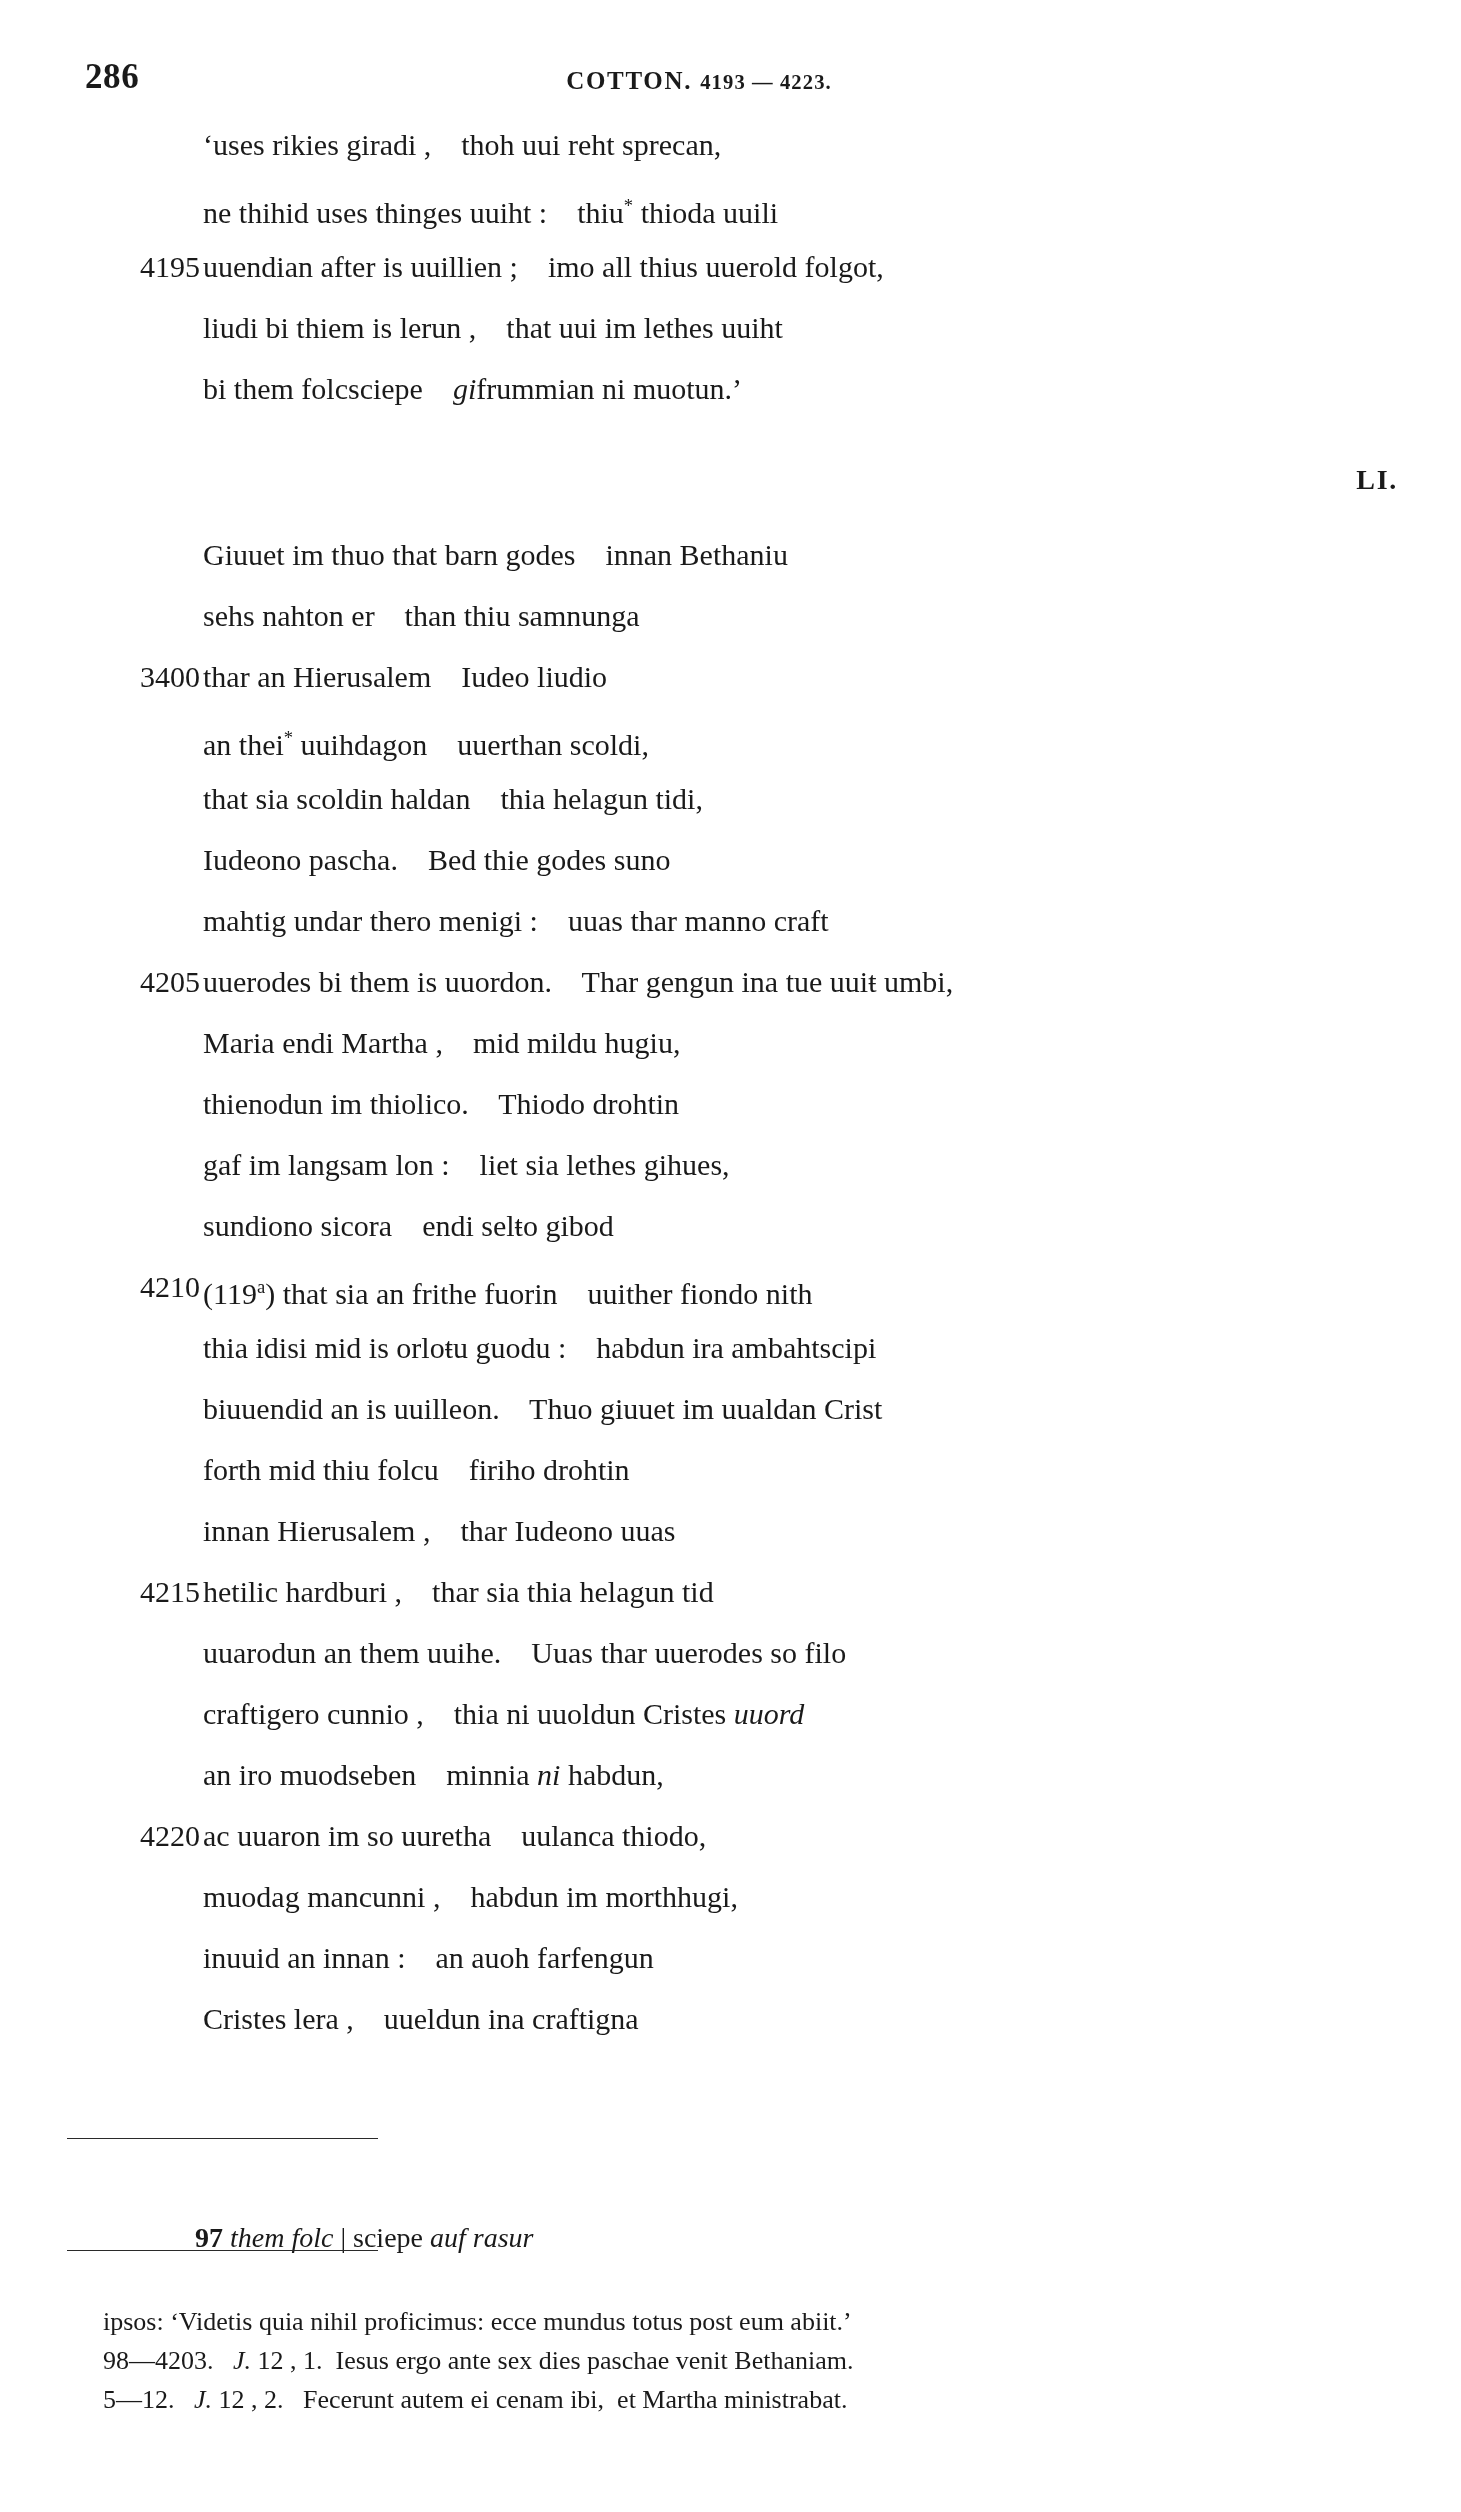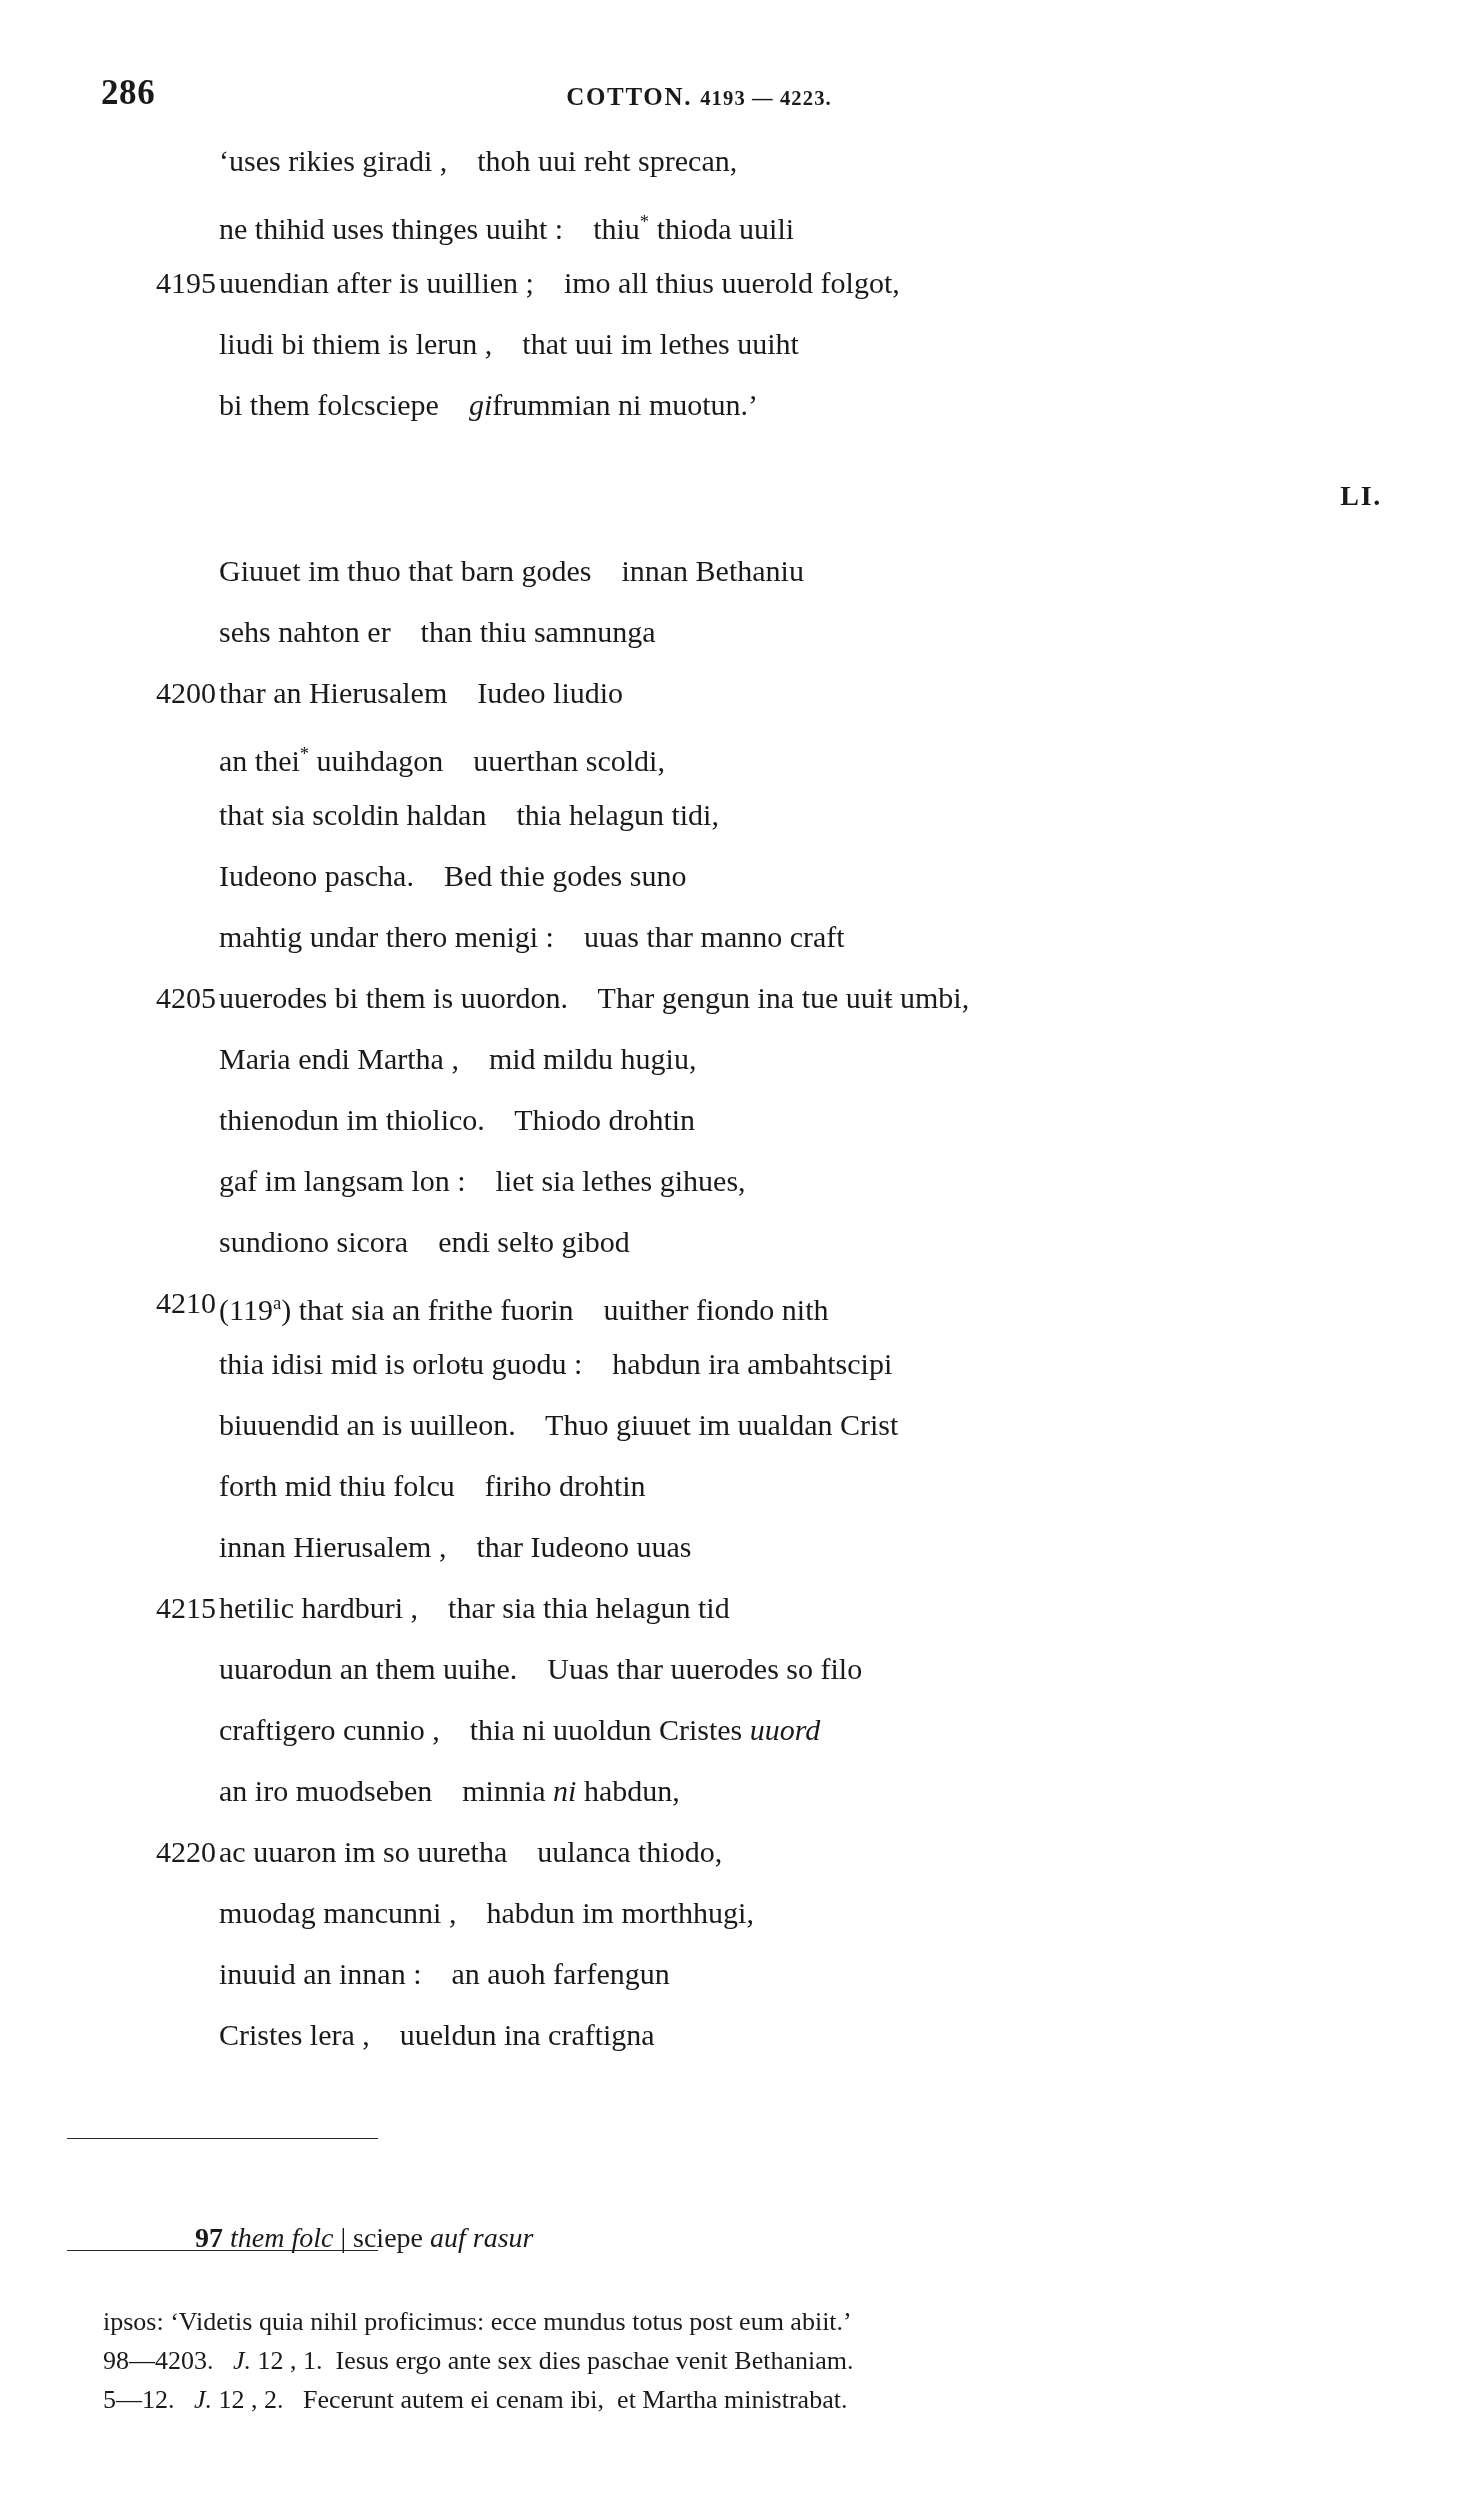--- a/index.html
+++ b/index.html
@@ -12,21 +12,21 @@
     height: 2512px;
     font-family: "Liberation Serif", serif;
     color: #1a1a1a;
     position: relative;
     overflow: hidden;
   }
   .page {
     position: relative;
     width: 1398px;
     height: 2512px;
-    padding: 16px;
+    padding: 0;
     box-sizing: border-box;
   }
 
   
   .header {
     position: relative;
     height: 108px;
   }
   .folio {
     position: absolute;
@@ -148,21 +148,21 @@
       <div class="line"><span class="lineno">4195</span><span class="ltext">uuendian after is uuillien ;    imo all thius uuerold folgot,</span></div>
       <div class="line"><span class="lineno"></span><span class="ltext">liudi bi thiem is lerun ,    that uui im lethes uuiht</span></div>
       <div class="line"><span class="lineno"></span><span class="ltext">bi them folcsciepe    <span class="ital">gi</span>frummian ni muotun.’</span></div>
     </div>
 
   <div class="section-head">LI.</div>
 
   <div class="verse-block" id="block2">
       <div class="line"><span class="lineno"></span><span class="ltext">Giuuet im thuo that barn godes    innan Bethaniu</span></div>
       <div class="line"><span class="lineno"></span><span class="ltext">sehs nahton er    than thiu samnunga</span></div>
-      <div class="line"><span class="lineno">4200</span><span class="ltext">thar an Hierusalem    Iudeo liudio</span></div>
+      <div class="line"><span class="lineno">3400</span><span class="ltext">thar an Hierusalem    Iudeo liudio</span></div>
       <div class="line"><span class="lineno"></span><span class="ltext">an thei<span class="sup">*</span> uuihdagon    uuerthan scoldi,</span></div>
       <div class="line"><span class="lineno"></span><span class="ltext">that sia scoldin haldan    thia helagun tidi,</span></div>
       <div class="line"><span class="lineno"></span><span class="ltext">Iudeono pascha.    Bed thie godes suno</span></div>
       <div class="line"><span class="lineno"></span><span class="ltext">mahtig undar thero menigi :    uuas thar manno craft</span></div>
       <div class="line"><span class="lineno">4205</span><span class="ltext">uuerodes bi them is uuordon.    Thar gengun ina tue uuiŧ umbi,</span></div>
       <div class="line"><span class="lineno"></span><span class="ltext">Maria endi Martha ,    mid mildu hugiu,</span></div>
       <div class="line"><span class="lineno"></span><span class="ltext">thienodun im thiolico.    Thiodo drohtin</span></div>
       <div class="line"><span class="lineno"></span><span class="ltext">gaf im langsam lon :    liet sia lethes gihues,</span></div>
       <div class="line"><span class="lineno"></span><span class="ltext">sundiono sicora    endi selŧo gibod</span></div>
       <div class="line"><span class="lineno">4210</span><span class="ltext">(119<span class="sup">a</span>) that sia an frithe fuorin    uuither fiondo nith</span></div>

